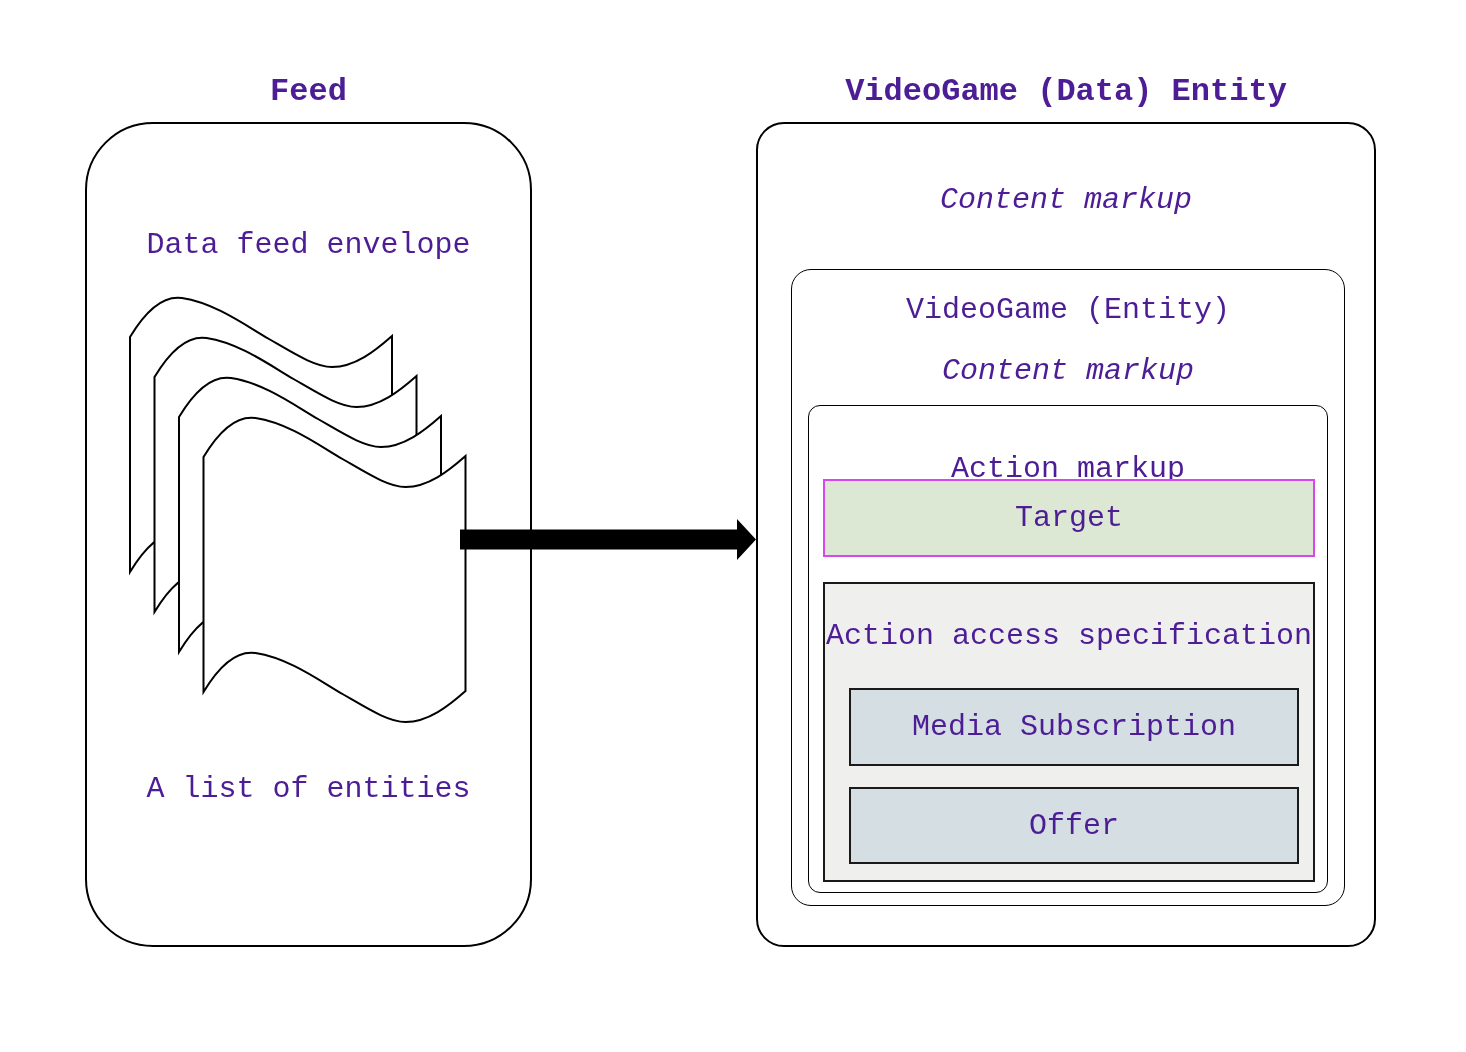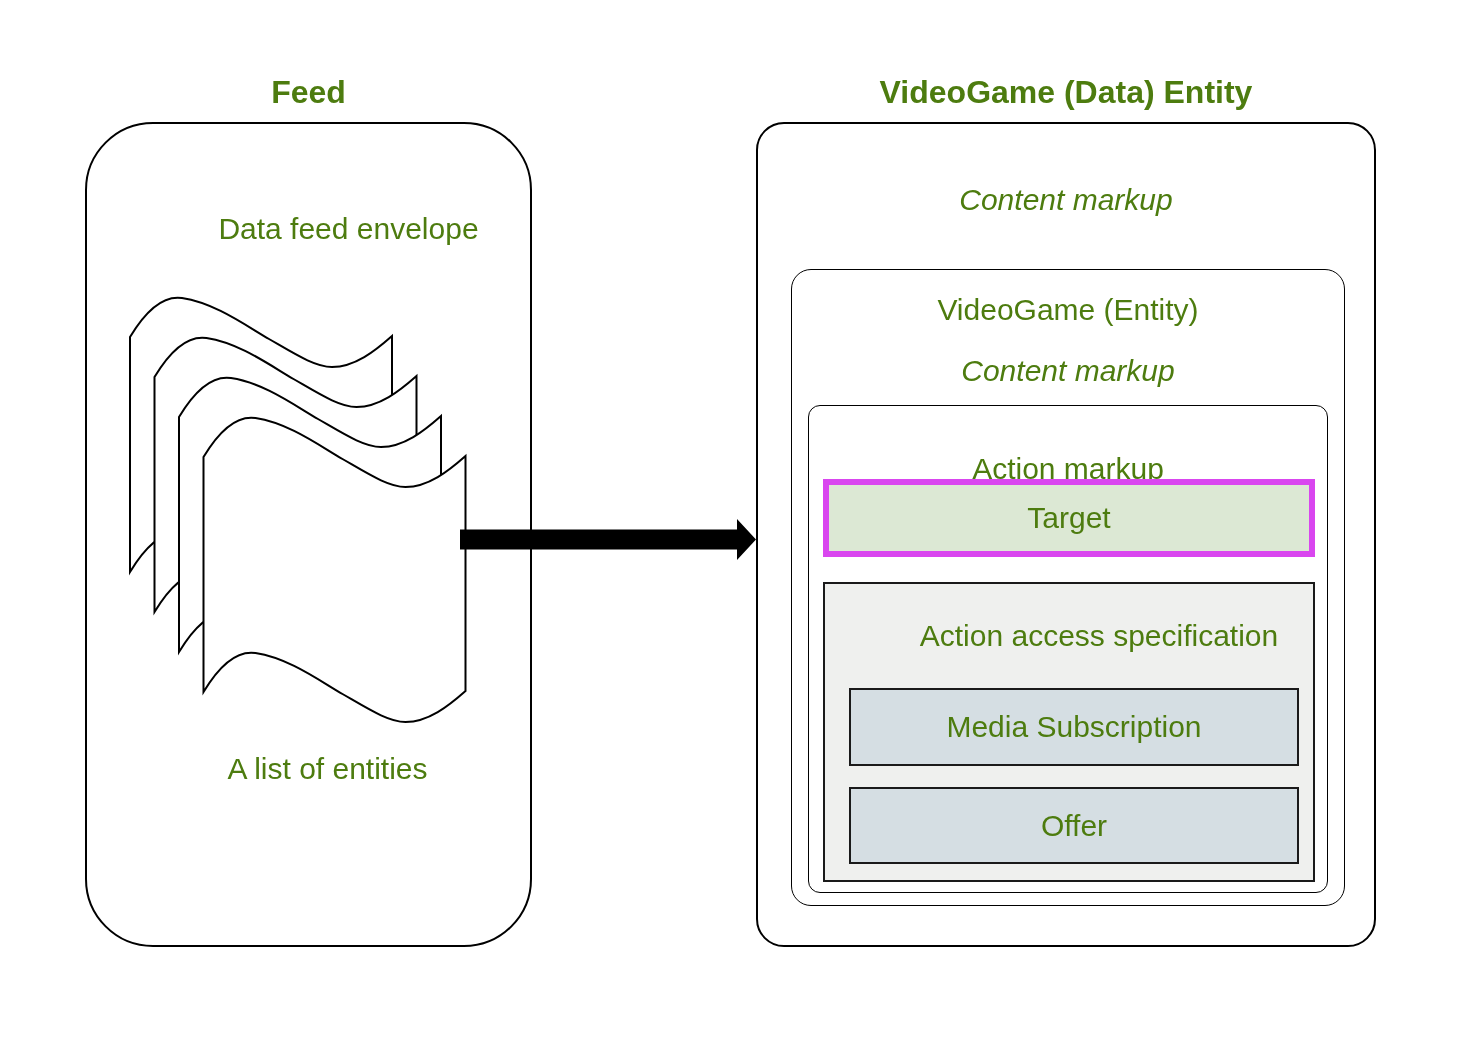--- a/index.html
+++ b/index.html
@@ -5,22 +5,22 @@
   html, body {
     margin: 0;
     padding: 0;
     background: #ffffff;
   }
   .canvas {
     position: relative;
     width: 1466px;
     height: 1052px;
     background: #ffffff;
-    font-family: Liberation Sans, sans-serif;
-    color: #4d7c0f;
+    font-family: Liberation Mono, monospace;
+    color: #4c1d95;
     overflow: hidden;
   }
   .col-title {
     position: absolute;
     top: 74px;
     font-size: 32px;
     font-weight: bold;
     text-align: center;
     line-height: 36px;
     white-space: nowrap;
@@ -48,22 +48,22 @@
     position: absolute;
     left: 0;
     width: 100%;
     text-align: center;
     font-size: 30px;
     line-height: 34px;
     white-space: nowrap;
   }
   .italic { font-style: italic; }
 
-  .envelope-label { top: 88px; margin-left: 40px; }
-  .entities-label { top: 628px; margin-left: 19px; }
+  .envelope-label { top: 104px; }
+  .entities-label { top: 648px; }
   .doc-stack {
     position: absolute;
     left: 35px;
     top: 168px;
   }
 
   .arrow-svg {
     position: absolute;
     left: 440px;
     top: 505px;
@@ -93,35 +93,35 @@
     background: #ffffff;
   }
   .action-label { top: 18px; margin-top: 28px; }
 
   .target-box {
     position: absolute;
     box-sizing: border-box;
     left: 14px; top: 73px;
     width: 492px; height: 78px;
     background: var(--target-bg, #dce8d4);
-    border: 6px solid #d946ef;
+    border: 2px solid #d946ef;
     display: flex;
     align-items: center;
     justify-content: center;
     font-size: 30px;
   }
   .access-box {
     position: absolute;
     box-sizing: border-box;
     left: 14px; top: 176px;
     width: 492px; height: 300px;
     background: var(--access-bg, #eff0ee);
     border: 2px solid #1a1a1a;
   }
-  .access-label { top: 35px; padding-left: 30px; }
+  .access-label { top: 35px; }
   .item-box {
     position: absolute;
     box-sizing: border-box;
     left: 24px;
     width: 450px; height: 78px;
     background: var(--item-bg, #d5dee3);
     border: 2px solid #1a1a1a;
     display: flex;
     align-items: center;
     justify-content: center;

